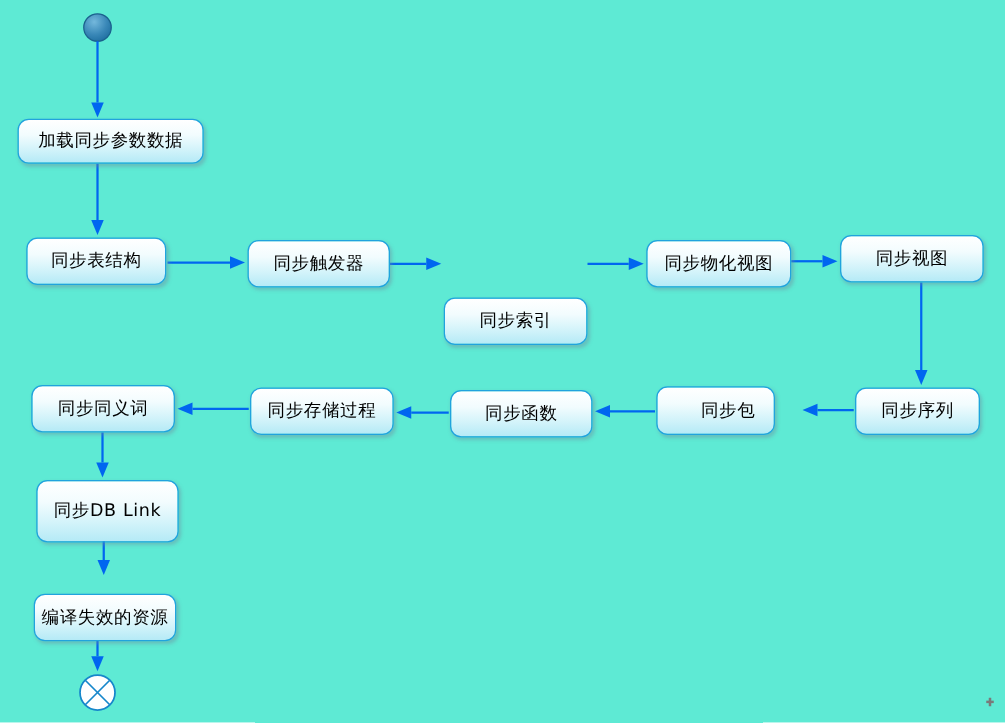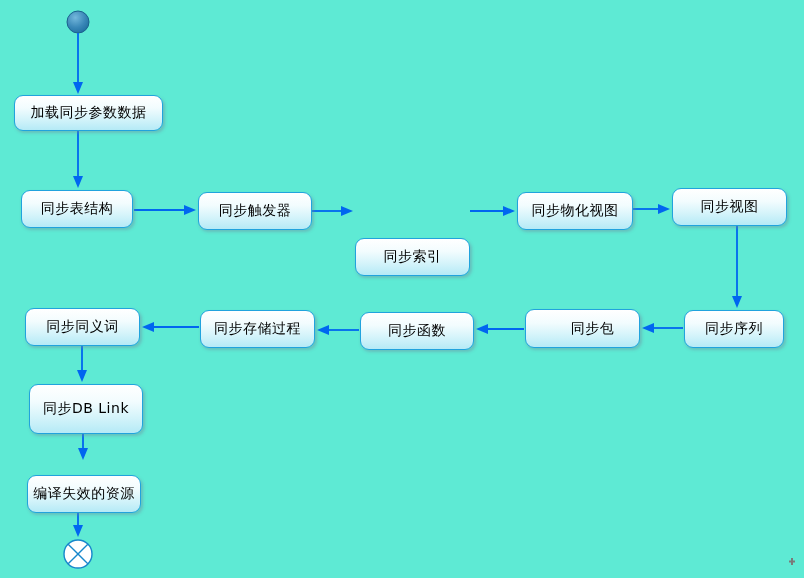--- a/index.html
+++ b/index.html
@@ -146,21 +146,21 @@
   <div class="node" style="left:198px; top:192px; width:114px; height:38px;">同步触发器</div>
 
   <div class="node" style="left:355px; top:192px; width:115px; height:38px;margin-top:46px;">同步索引</div>
 
   <div class="node" style="left:517px; top:192px; width:116px; height:38px;">同步物化视图</div>
 
   <div class="node" style="left:672px; top:188px; width:115px; height:38px;font-family:Liberation Serif, serif;">同步视图</div>
 
   <div class="node" style="left:684px; top:310px; width:100px; height:38px;">同步序列</div>
 
-  <div class="node" style="left:525px; top:309px; width:115px; height:39px;padding-left:20px;">同步包</div>
+  <div class="node" style="left:525px; top:309px; width:95px; height:39px;padding-left:20px;">同步包</div>
 
   <div class="node" style="left:360px; top:312px; width:114px; height:38px;">同步函数</div>
 
   <div class="node" style="left:200px; top:310px; width:115px; height:38px;">同步存储过程</div>
 
   <div class="node" style="left:25px;  top:308px; width:115px; height:38px;">同步同义词</div>
 
   <div class="node" style="left:29px;  top:384px; width:114px; height:50px;">同步DB Link</div>
 
   <div class="node" style="left:27px;  top:462px; width:114px; height:38px;margin-top:13px;">编译失效的资源</div>

